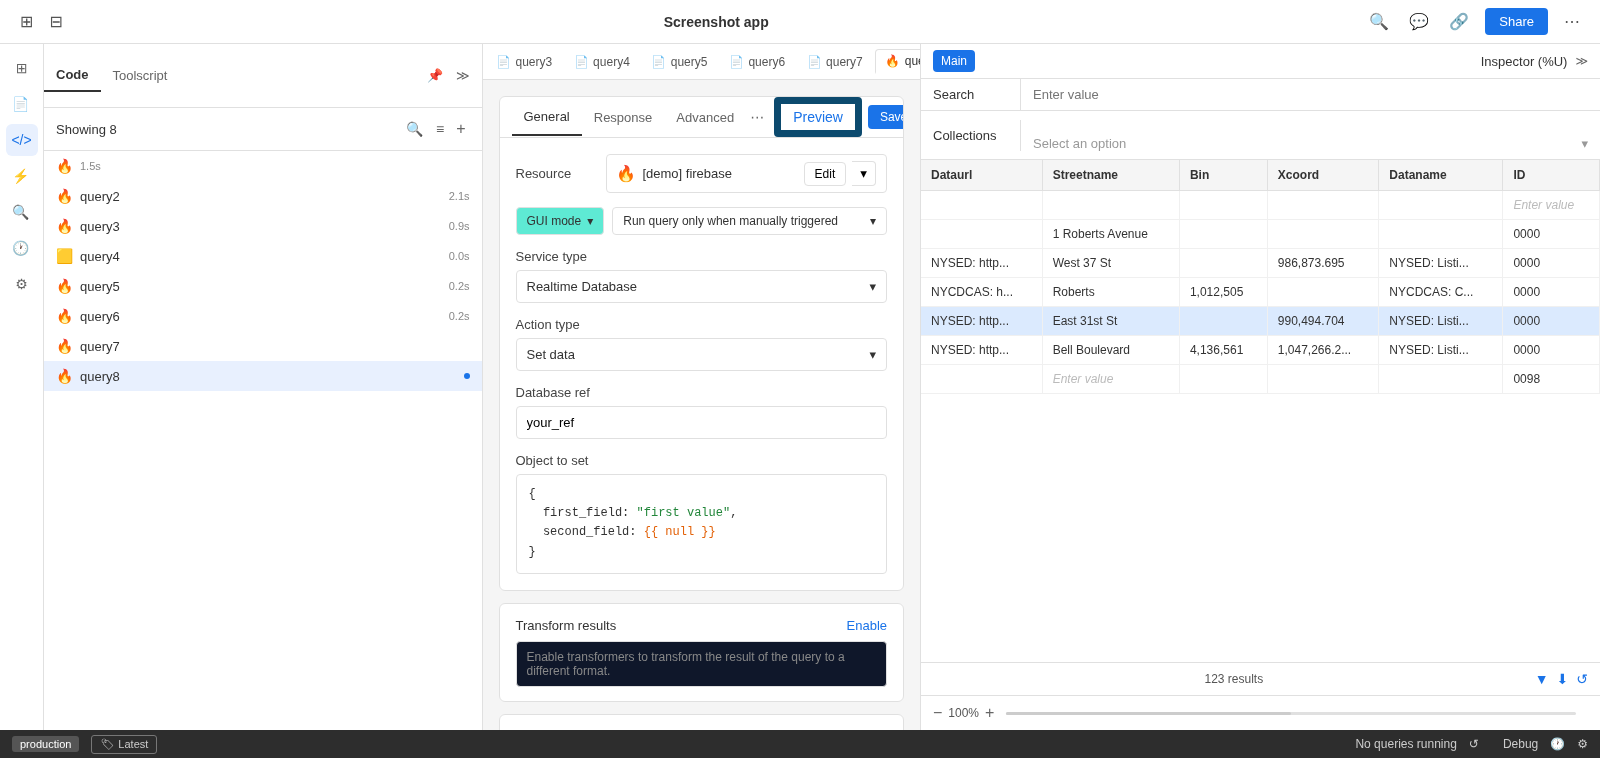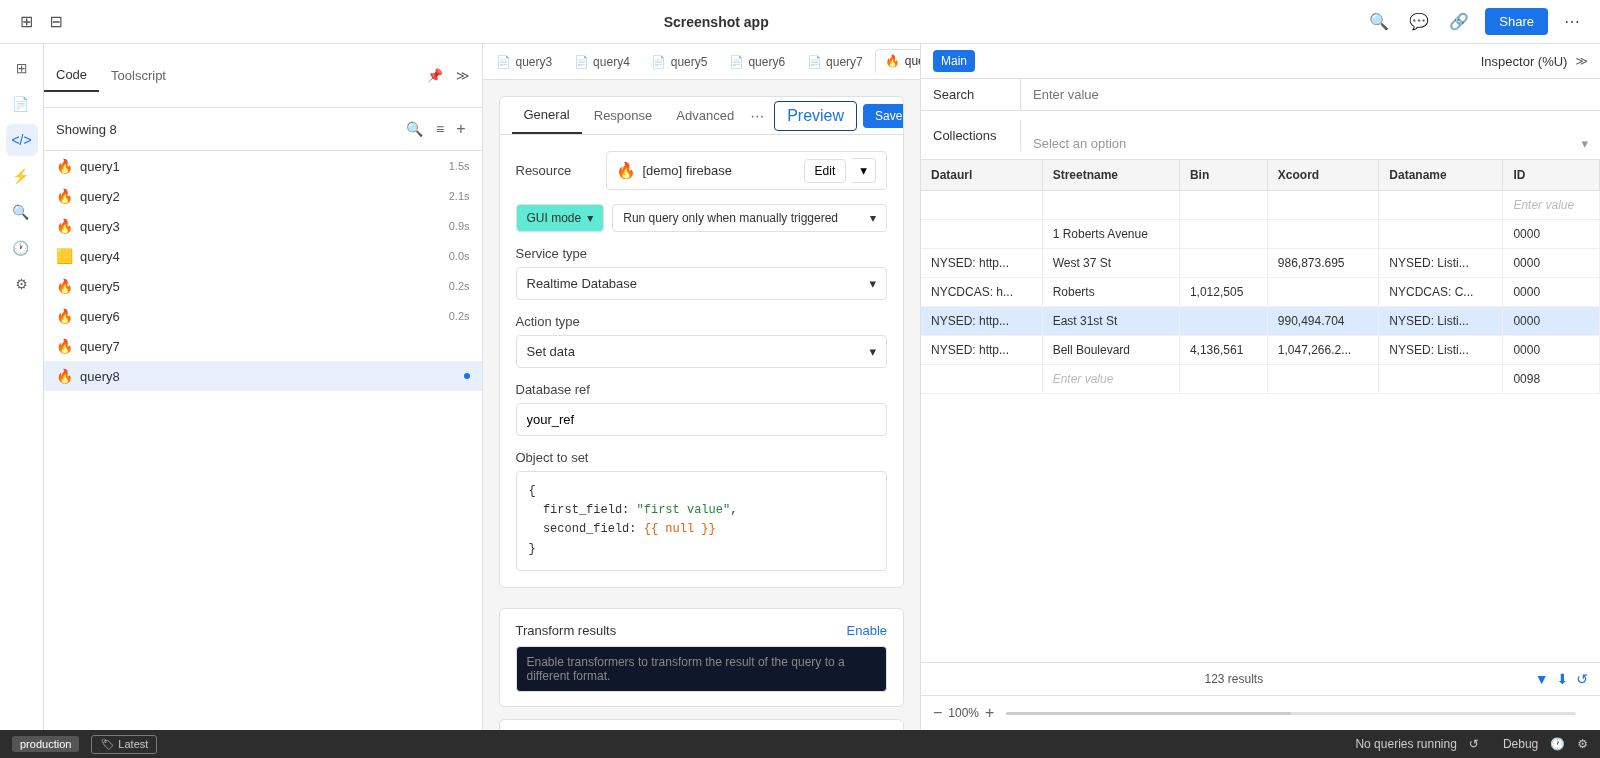--- a/index.html
+++ b/index.html
@@ -49,21 +49,21 @@
     
     .query-editor { flex: 1; padding: 16px; overflow-y: auto; }
 
     
     .query-panel { background: #fff; border-radius: 6px; border: 1px solid #e0e0e0; overflow: hidden; }
 
     .query-panel-tabs { display: flex; align-items: center; border-bottom: 1px solid #e0e0e0; padding: 0 12px; }
     .query-panel-tab { padding: 10px 12px; font-size: 13px; cursor: pointer; color: #666; }
     .query-panel-tab.active { color: #333; border-bottom: 2px solid #333; font-weight: 500; }
     .query-panel-actions { margin-left: auto; display: flex; gap: 6px; align-items: center; }
-    .preview-btn { background: none; border: 1px solid #0c4a6e; border-radius: 4px; padding: 5px 12px; font-size: 16px; cursor: pointer; color: #1a73e8; }
+    .preview-btn { background: none; border: 7px solid #0c4a6e; border-radius: 4px; padding: 5px 12px; font-size: 14px; cursor: pointer; color: #1a73e8; }
     .save-btn { background: #1a73e8; color: #fff; border: none; border-radius: 4px; padding: 5px 12px; font-size: 12px; cursor: pointer; }
     .more-btn { background: none; border: none; cursor: pointer; color: #666; font-size: 14px; padding: 4px; }
 
     .query-form { padding: 16px; display: flex; flex-direction: column; gap: 14px; }
 
     .form-row { display: flex; align-items: center; gap: 10px; }
     .form-label { font-size: 13px; font-weight: 500; color: #444; min-width: 80px; }
     .resource-display { display: flex; align-items: center; gap: 6px; border: 1px solid #e0e0e0; border-radius: 4px; padding: 6px 10px; flex: 1; }
     .resource-icon { font-size: 16px; }
     .resource-name { font-size: 13px; flex: 1; }
@@ -162,39 +162,38 @@
       <div class="sidebar-icon">📄</div>
       <div class="sidebar-icon active">&lt;/&gt;</div>
       <div class="sidebar-icon">⚡</div>
       <div class="sidebar-icon">🔍</div>
       <div class="sidebar-icon">🕐</div>
       <div class="sidebar-icon">⚙</div>
     </div>
 
     <div class="sidebar-main" style="width:236px; background:#fff; border-right:1px solid #e0e0e0; display:flex; flex-direction:column;">
       <div style="display:flex; align-items:center; border-bottom:1px solid #e0e0e0;">
-        <div class="sidebar-tab active" style="font-size:13px; padding:8px 12px; color:#333; font-weight:400; border-bottom:2px solid #333;">Code</div>
+        <div class="sidebar-tab active" style="font-size:13px; padding:8px 12px; color:#333; font-weight:700; border-bottom:2px solid #333;">Code</div>
         <div class="sidebar-tab" style="font-size:13px; padding:24px 12px; color:#666;">Toolscript</div>
         <div style="margin-left:auto; display:flex; gap:4px; padding-right:8px;">
           <button class="sidebar-tool-btn" style="background:none;border:none;cursor:pointer;color:#666;font-size:13px;">📌</button>
           <button class="sidebar-tool-btn" style="background:none;border:none;cursor:pointer;color:#666;font-size:13px;">≫</button>
         </div>
       </div>
       <div class="sidebar-header">
         <span class="sidebar-title">Showing 8</span>
         <div class="sidebar-actions">
           <button class="sidebar-tool-btn" style="background:none;border:none;cursor:pointer;color:#666;font-size:14px;">🔍</button>
           <button class="sidebar-tool-btn" style="background:none;border:none;cursor:pointer;color:#666;font-size:14px;">≡</button>
           <button class="sidebar-tool-btn" style="background:none;border:none;cursor:pointer;color:#666;font-size:16px;">+</button>
         </div>
       </div>
       <div class="query-list">
         <div class="query-item">
           <span class="query-icon">🔥</span>
-          <span class="query-name">query1</span>
           <span class="query-time">1.5s</span>
         </div>
         <div class="query-item">
           <span class="query-icon">🔥</span>
           <span class="query-name">query2</span>
           <span class="query-time">2.1s</span>
         </div>
         <div class="query-item">
           <span class="query-icon">🔥</span>
           <span class="query-name">query3</span>
@@ -325,21 +324,21 @@
                 </div>
                 <div class="code-line">
                   &nbsp;&nbsp;<span class="code-key">second_field: </span><span class="code-template">{{ null }}</span>
                 </div>
                 <div class="code-line">}</div>
               </div>
             </div>
           </div>
         </div>
 
-        <div class="transform-section" style="margin-top:20px;">
+        <div class="transform-section" style="margin-top:12px;">
           <div class="transform-header">
             <span class="transform-title">Transform results</span>
             <button class="enable-btn">Enable</button>
           </div>
           <div class="transform-desc">Enable transformers to transform the result of the query to a different format.</div>
         </div>
 
         <div class="event-section" style="margin-top:12px;">
           <span class="event-title">Event Handlers</span>
         </div>

